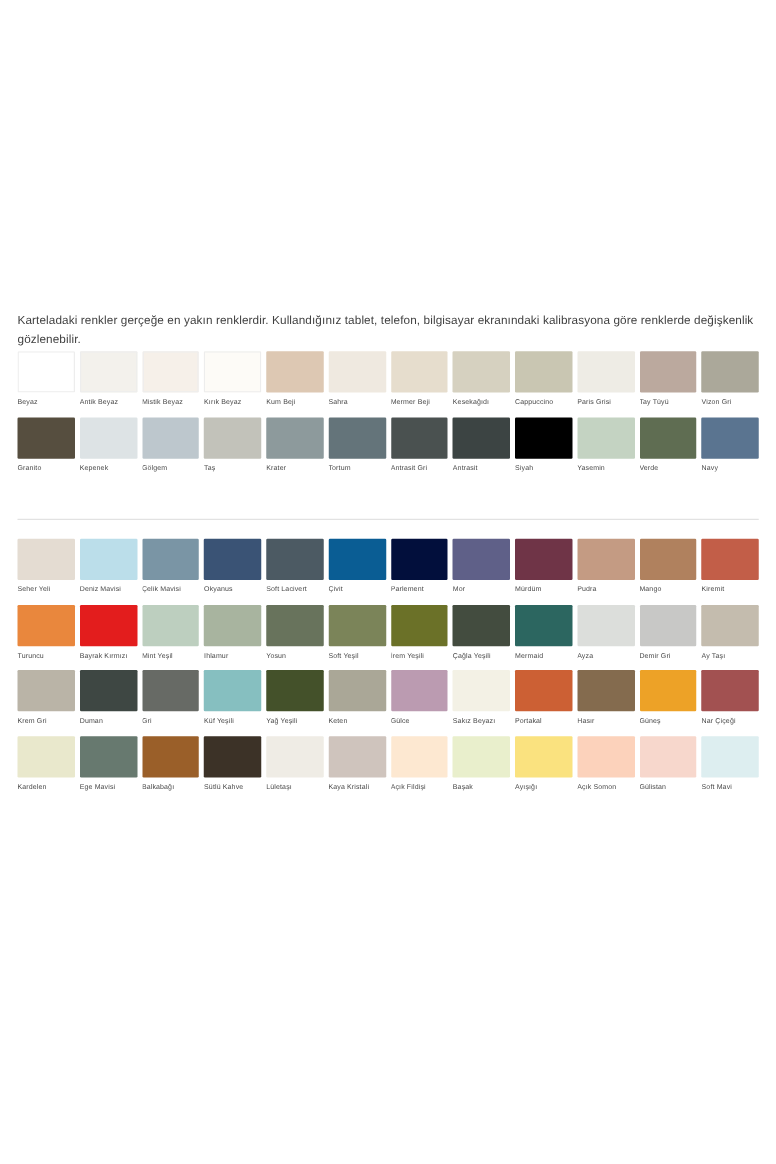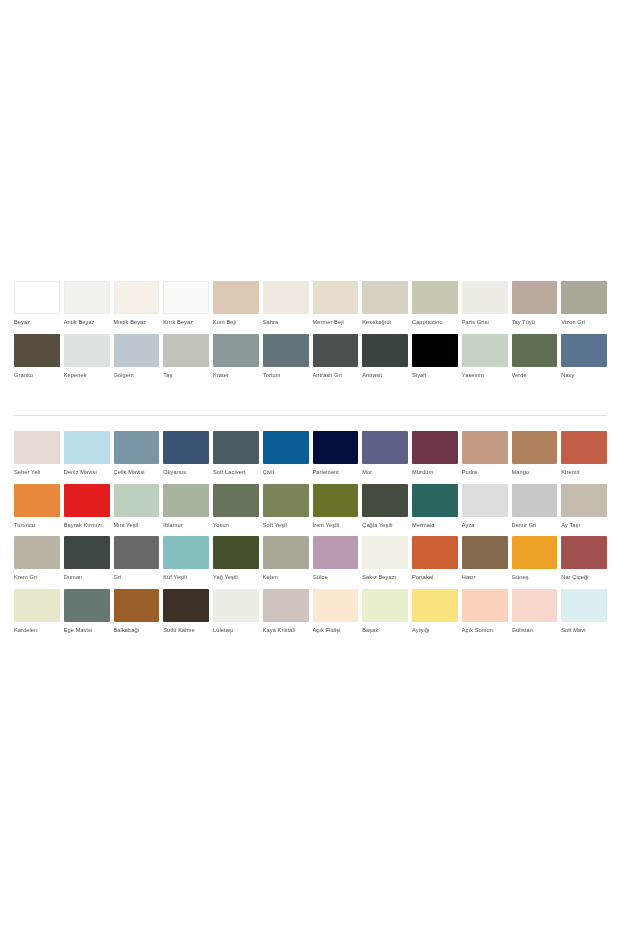--- a/index.html
+++ b/index.html
@@ -78,20 +78,21 @@
     white-space: nowrap;
     overflow: hidden;
     text-overflow: clip;
   }
 </style>
 </head>
 <body>
 
 <div class="page">
 
+  <p class="intro">Karteladaki renkler gerçeğe en yakın renklerdir. Kullandığınız tablet, telefon, bilgisayar ekranındaki kalibrasyona göre renklerde değişkenlik gözlenebilir.</p>
 
   <div class="palette-group group-a">
       <div class="swatch-row">
         <div class="swatch-cell">
           <div class="swatch-chip bordered" style="background-color: rgb(255, 255, 255);"></div>
           <div class="swatch-label">Beyaz</div>
         </div>
         <div class="swatch-cell">
           <div class="swatch-chip bordered" style="background-color: rgb(243, 241, 236);"></div>
           <div class="swatch-label">Antik Beyaz</div>

